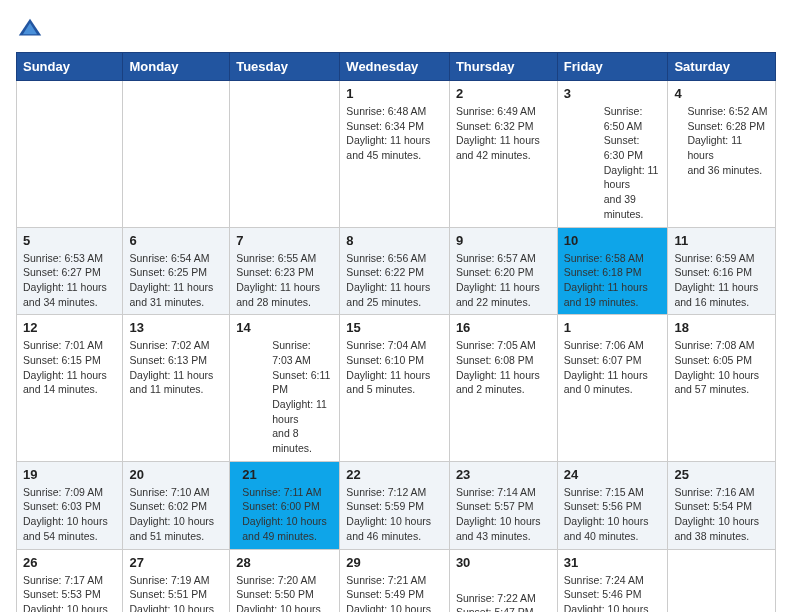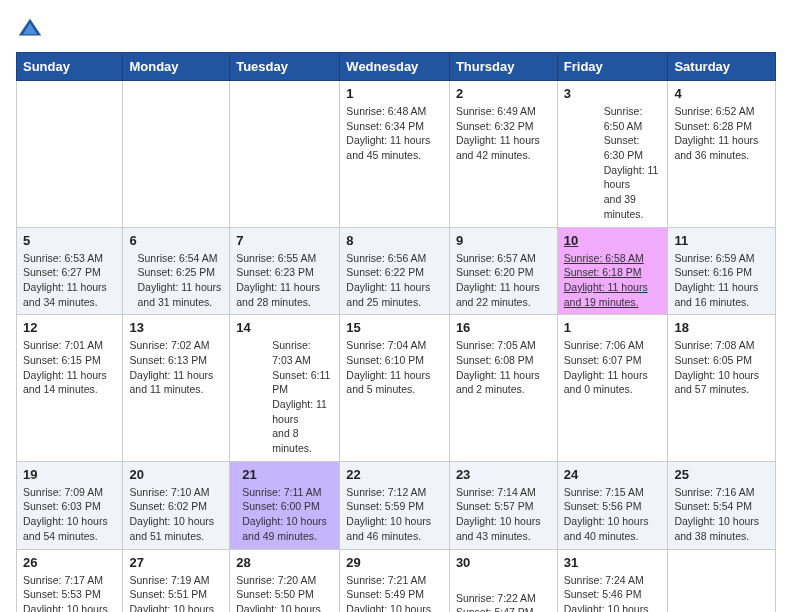--- a/index.html
+++ b/index.html
@@ -124,37 +124,37 @@
         </td>
         <td>
           <div class="day-number">3</div>
           <div class="day-info" style="white-space: pre-line; margin-left: 40px;">Sunrise: 6:50 AM
 Sunset: 6:30 PM
 Daylight: 11 hours
 and 39 minutes.</div>
         </td>
         <td>
           <div class="day-number">4</div>
-          <div class="day-info" style="white-space: pre-line;">Sunrise: 6:52 AM
+          <div class="day-info" style="white-space: pre-line; margin-left: 13px;">Sunrise: 6:52 AM
 Sunset: 6:28 PM
 Daylight: 11 hours
 and 36 minutes.</div>
         </td>
       </tr>
       <tr>
         <td style="background-color: rgb(240, 244, 248);">
           <div class="day-number">5</div>
           <div class="day-info" style="white-space: pre-line;">Sunrise: 6:53 AM
 Sunset: 6:27 PM
 Daylight: 11 hours
 and 34 minutes.</div>
         </td>
         <td style="background-color: rgb(240, 244, 248);">
           <div class="day-number">6</div>
-          <div class="day-info" style="white-space: pre-line; margin-left: 8px;">Sunrise: 6:54 AM
+          <div class="day-info" style="white-space: pre-line;">Sunrise: 6:54 AM
 Sunset: 6:25 PM
 Daylight: 11 hours
 and 31 minutes.</div>
         </td>
         <td style="background-color: rgb(240, 244, 248);">
           <div class="day-number">7</div>
           <div class="day-info" style="white-space: pre-line;">Sunrise: 6:55 AM
 Sunset: 6:23 PM
 Daylight: 11 hours
 and 28 minutes.</div>
@@ -166,21 +166,21 @@
 Daylight: 11 hours
 and 25 minutes.</div>
         </td>
         <td style="background-color: rgb(240, 244, 248);">
           <div class="day-number">9</div>
           <div class="day-info" style="white-space: pre-line;">Sunrise: 6:57 AM
 Sunset: 6:20 PM
 Daylight: 11 hours
 and 22 minutes.</div>
         </td>
-        <td style="background-color: #f0abfc; text-decoration: underline;">
+        <td style="background-color: #0ea5e9;">
           <div class="day-number">10</div>
           <div class="day-info" style="white-space: pre-line;">Sunrise: 6:58 AM
 Sunset: 6:18 PM
 Daylight: 11 hours
 and 19 minutes.</div>
         </td>
         <td style="background-color: rgb(240, 244, 248);">
           <div class="day-number">11</div>
           <div class="day-info" style="white-space: pre-line;">Sunrise: 6:59 AM
 Sunset: 6:16 PM
@@ -247,21 +247,21 @@
 Daylight: 10 hours
 and 54 minutes.</div>
         </td>
         <td style="background-color: rgb(240, 244, 248);">
           <div class="day-number">20</div>
           <div class="day-info" style="white-space: pre-line;">Sunrise: 7:10 AM
 Sunset: 6:02 PM
 Daylight: 10 hours
 and 51 minutes.</div>
         </td>
-        <td style="background-color: #c4b5fd; padding-left: 12px;">
+        <td style="background-color: #0ea5e9; padding-left: 12px;">
           <div class="day-number">21</div>
           <div class="day-info" style="white-space: pre-line;">Sunrise: 7:11 AM
 Sunset: 6:00 PM
 Daylight: 10 hours
 and 49 minutes.</div>
         </td>
         <td style="background-color: rgb(240, 244, 248);">
           <div class="day-number">22</div>
           <div class="day-info" style="white-space: pre-line;">Sunrise: 7:12 AM
 Sunset: 5:59 PM

